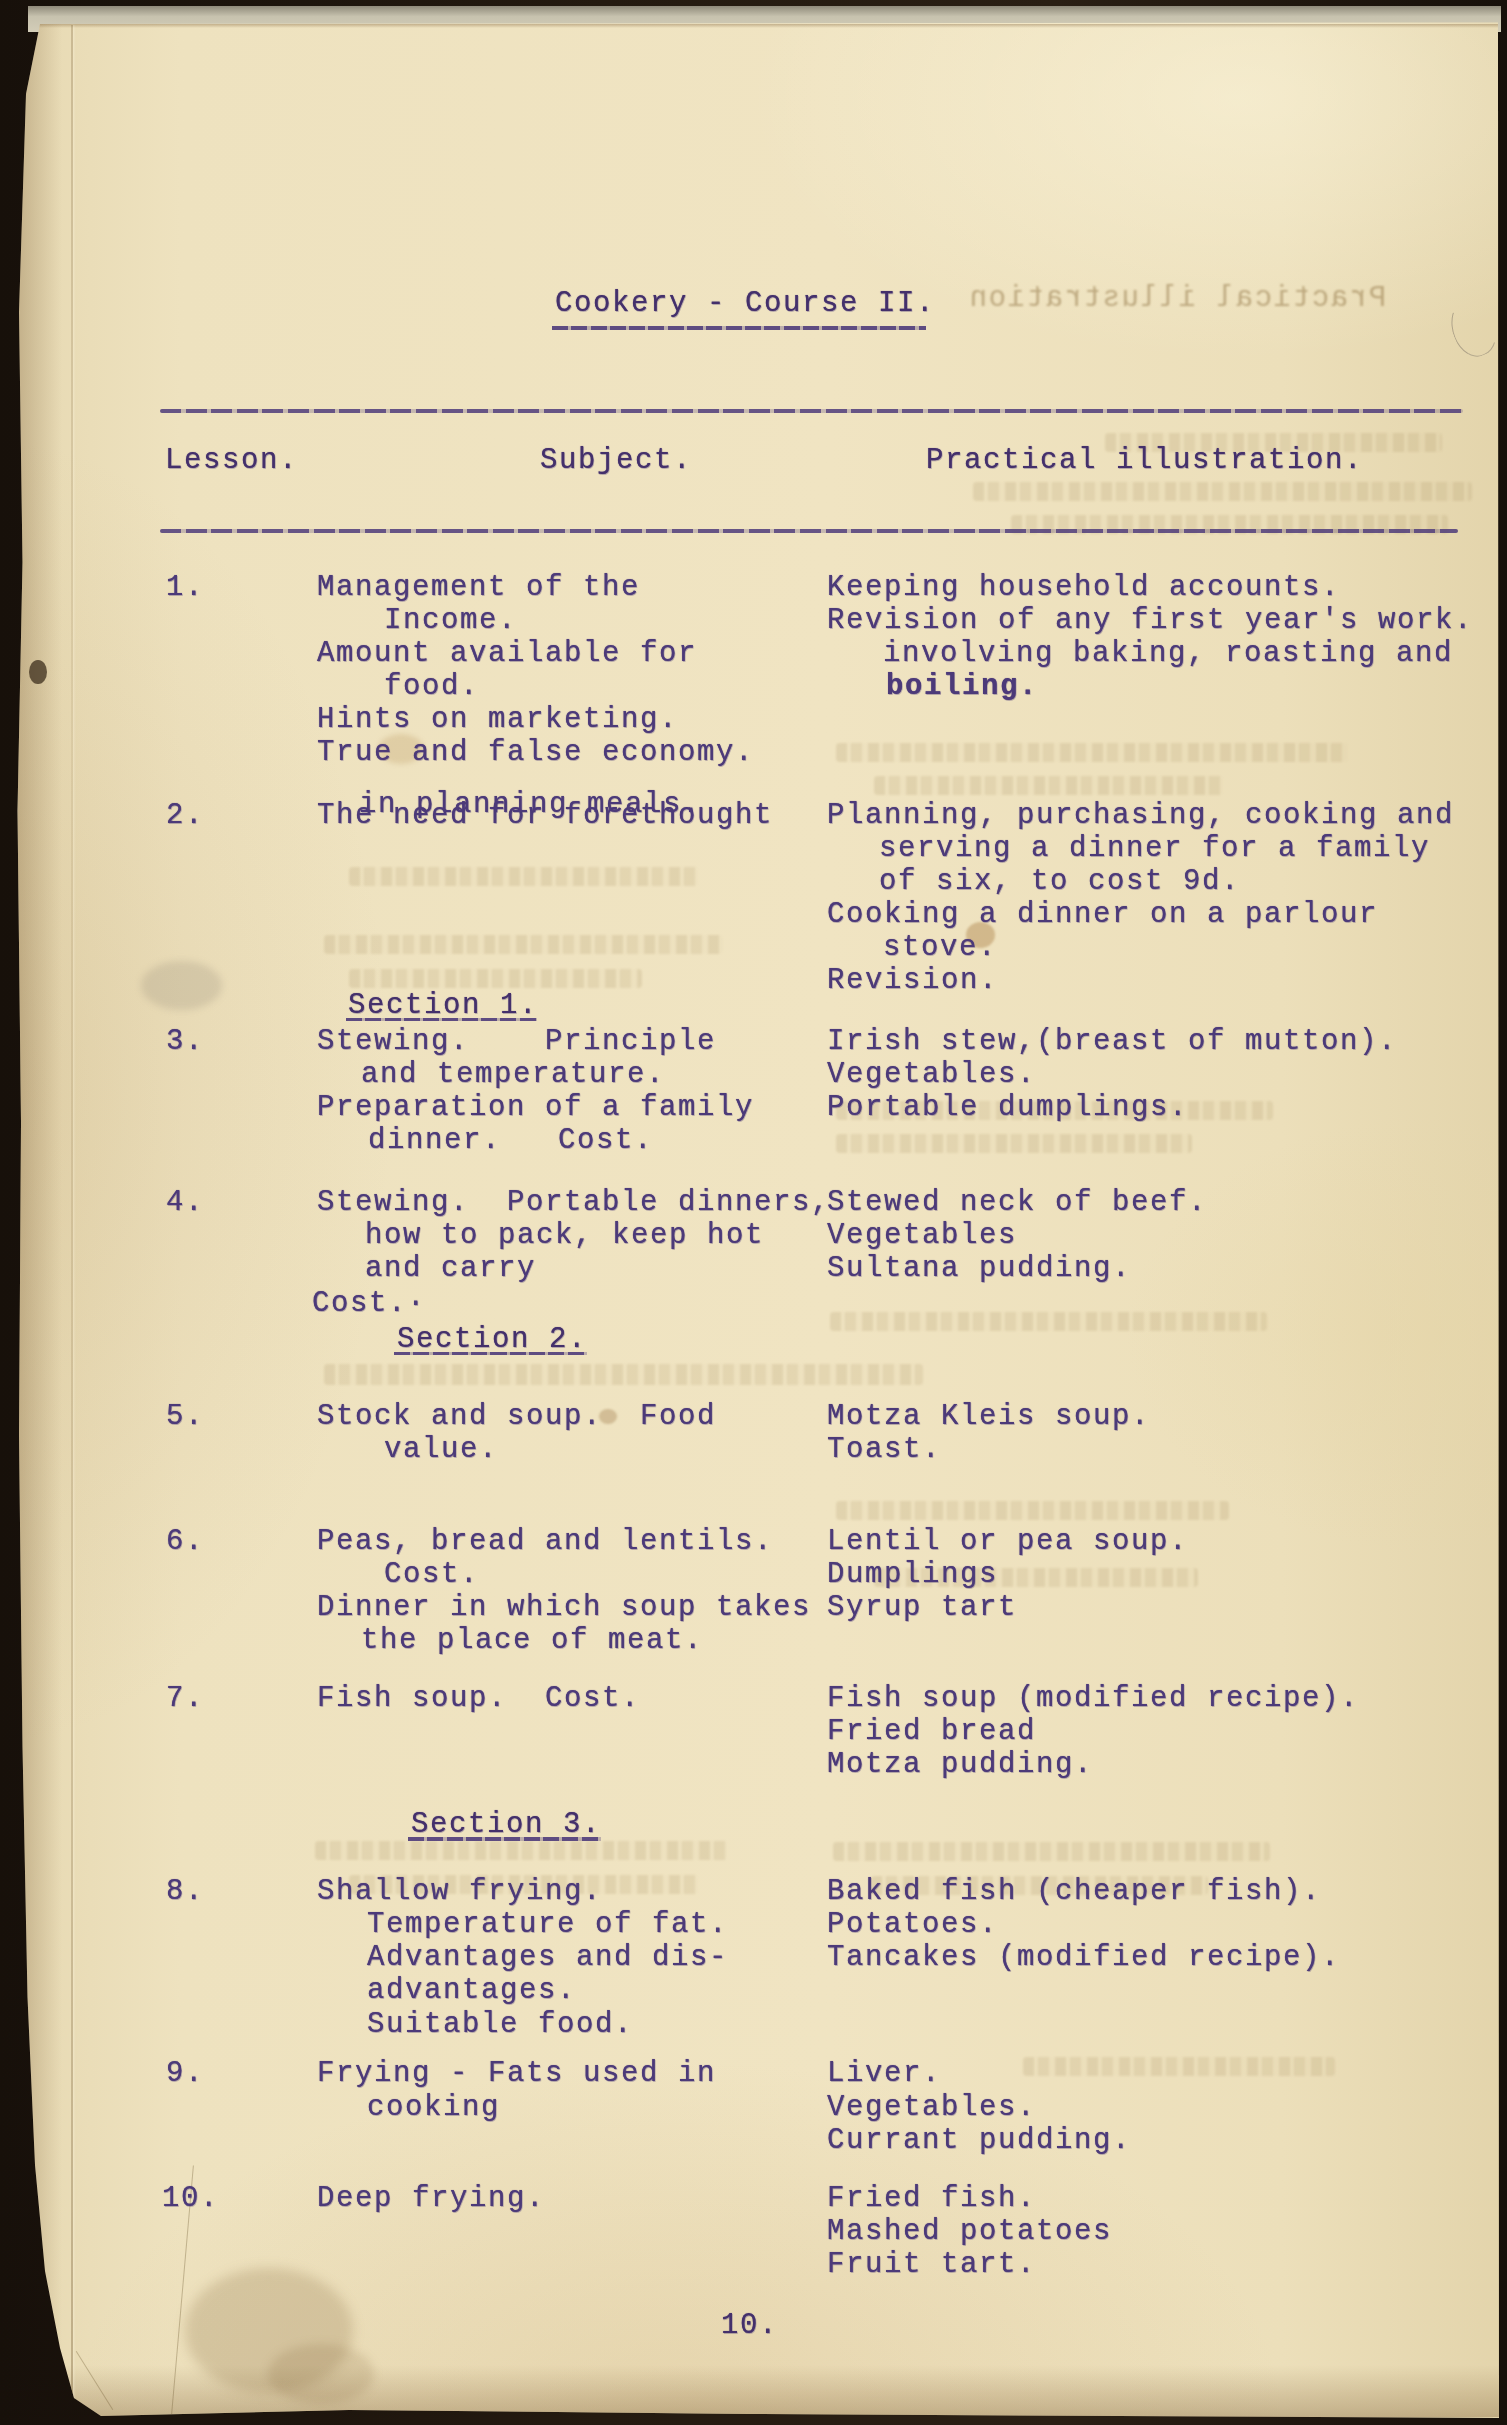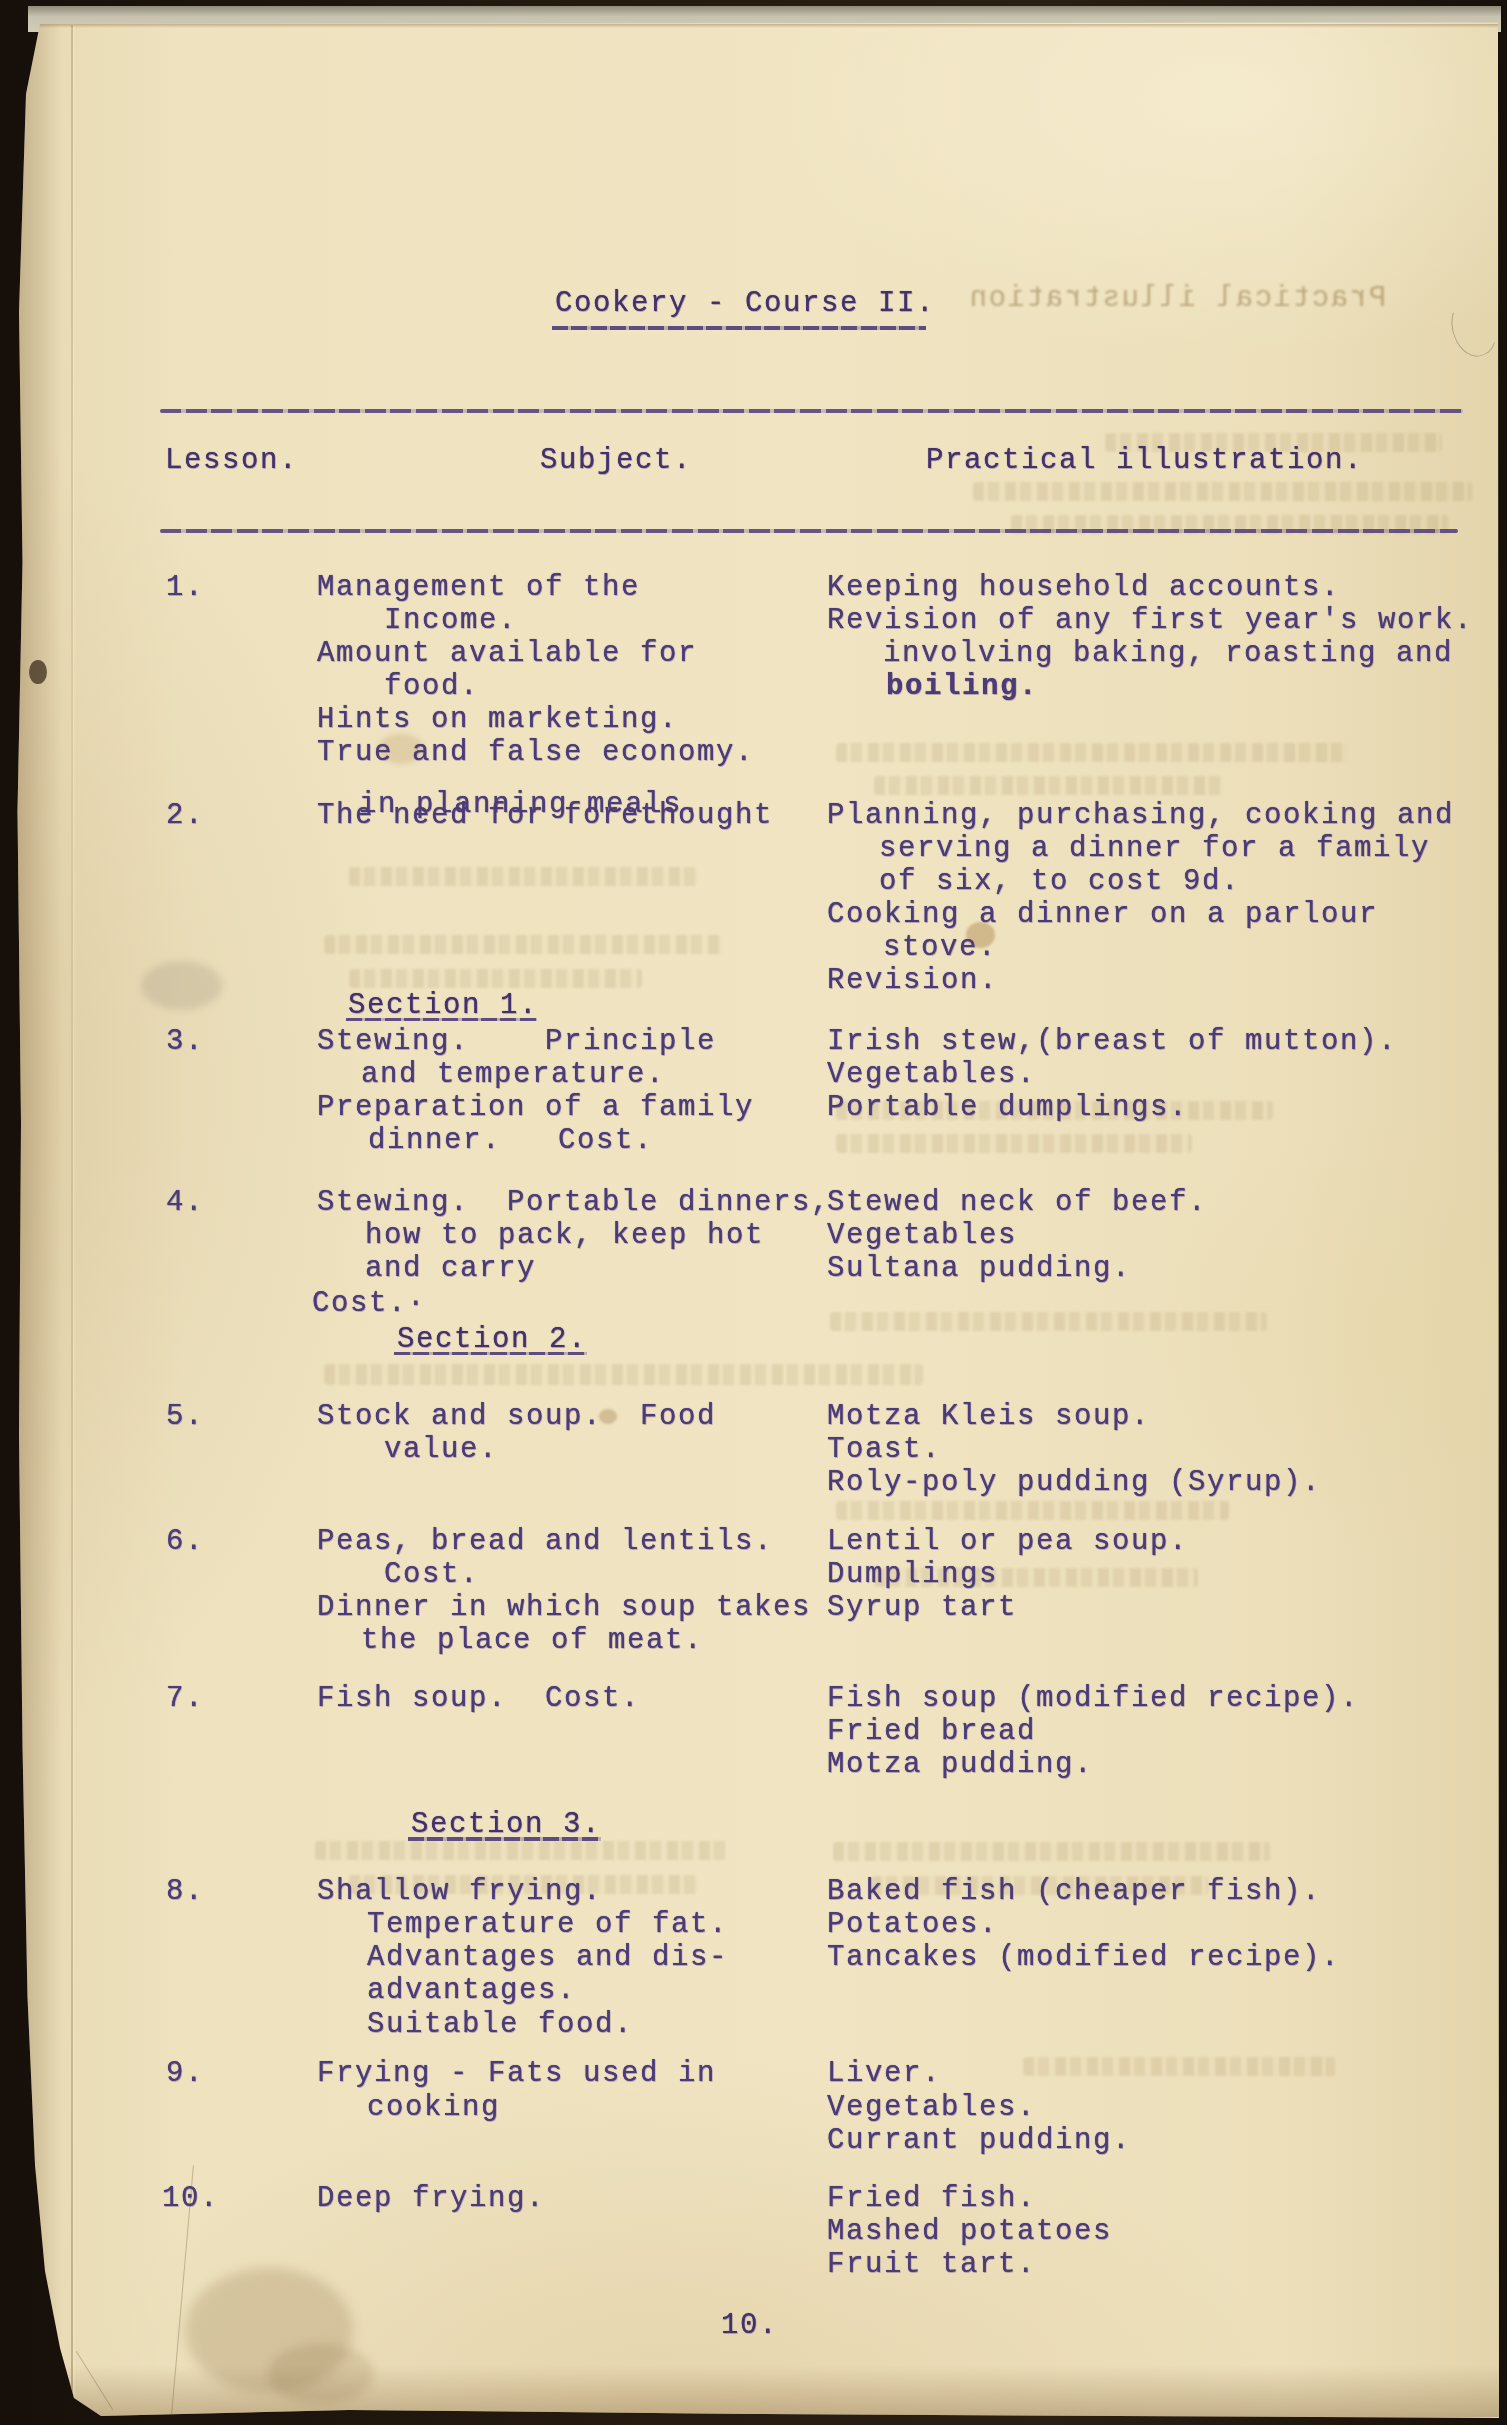--- a/index.html
+++ b/index.html
@@ -147,21 +147,20 @@
     <div class="tl" style="left:827px;top:1252px;">Sultana pudding.</div>
 
     <div class="tl dark" style="left:397px;top:1323px;">Section 2.</div>
     <div class="uline" style="left:394px;top:1352px;width:193px;"></div>
 
     <div class="tl" style="left:166px;top:1400px;">5.</div>
     <div class="tl" style="left:317px;top:1400px;">Stock and soup.  Food</div>
     <div class="tl" style="left:384px;top:1433px;">value.</div>
     <div class="tl" style="left:827px;top:1400px;">Motza Kleis soup.</div>
     <div class="tl" style="left:827px;top:1433px;">Toast.</div>
-    <div class="tl" style="left:827px;top:1466px;">Roly-poly pudding (Syrup).</div>
 
     <div class="tl" style="left:166px;top:1525px;">6.</div>
     <div class="tl" style="left:317px;top:1525px;">Peas, bread and lentils.</div>
     <div class="tl" style="left:384px;top:1558px;">Cost.</div>
     <div class="tl" style="left:317px;top:1591px;">Dinner in which soup takes</div>
     <div class="tl" style="left:361px;top:1624px;">the place of meat.</div>
     <div class="tl" style="left:827px;top:1525px;">Lentil or pea soup.</div>
     <div class="tl" style="left:827px;top:1558px;">Dumplings</div>
     <div class="tl" style="left:827px;top:1591px;">Syrup tart</div>
 

